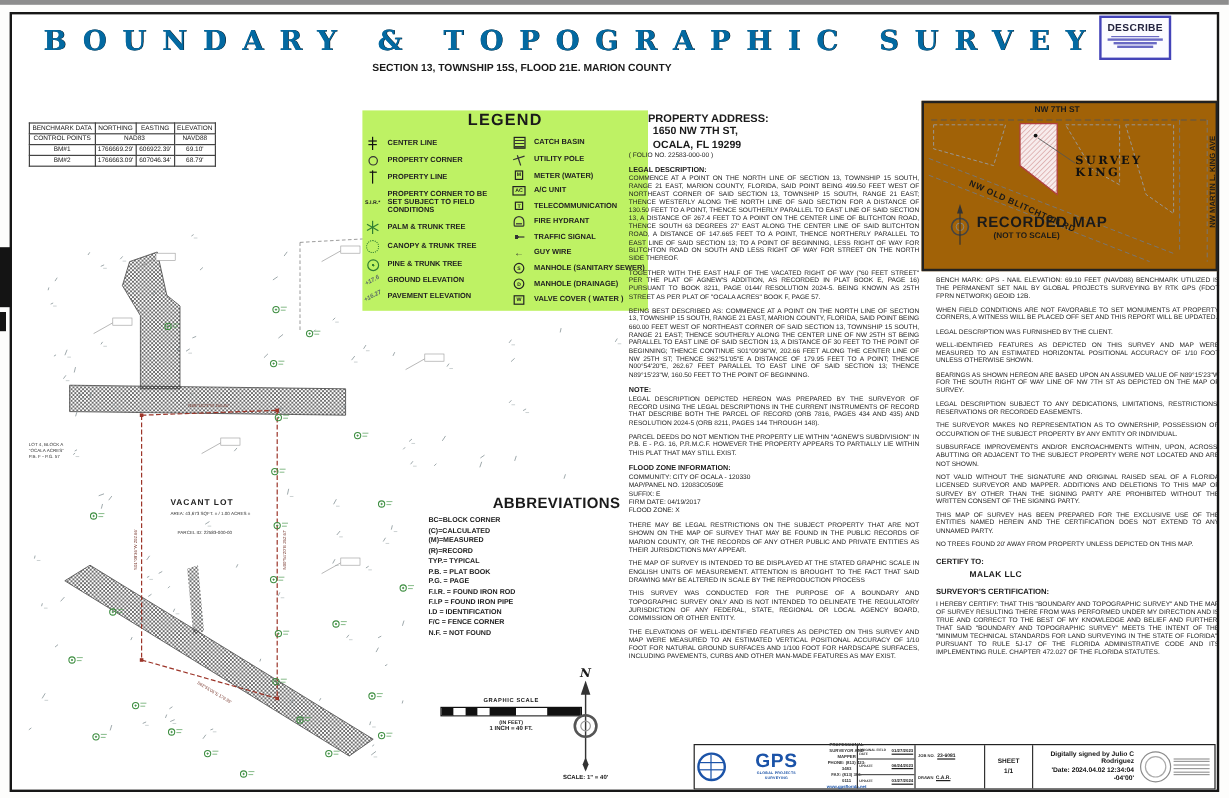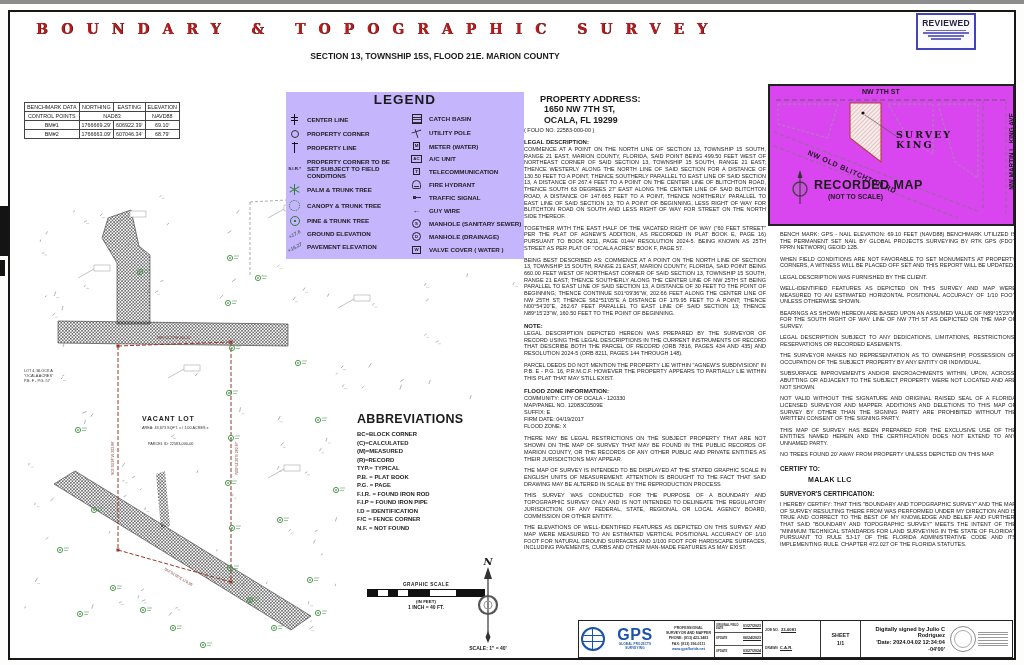--- a/index.html
+++ b/index.html
@@ -4,31 +4,31 @@
 <style>
   html,body{margin:0;padding:0;}
   body{width:1024px;height:665px;position:relative;background:#fdfdfc;font-family:"Liberation Sans",sans-serif;color:#1a1a1a;overflow:hidden;}
   .abs{position:absolute;}
   
   .top-strip{left:0;top:0;width:1024px;height:4px;background:#8d8d8d;}
   .sheet{left:8px;top:10px;width:1004px;height:646px;border:2px solid #171717;background:#fff;}
   .edge-mark1{left:0;top:206px;width:9px;height:50px;background:#141414;}
   .edge-mark2{left:0;top:260px;width:5px;height:16px;background:#141414;}
   
-  .title{left:36px;top:21px;width:800px;font-family:"DejaVu Serif","Liberation Serif",serif;font-weight:800;font-size:14px;letter-spacing:13px;color:#b91c1c;white-space:nowrap;text-shadow:0.4px 0 #111;}
+  .title{left:36px;top:21px;width:800px;font-family:"DejaVu Serif","Liberation Serif",serif;font-weight:800;font-size:23px;letter-spacing:13px;color:#0369a1;white-space:nowrap;text-shadow:0.4px 0 #111;}
   .subtitle{left:270px;top:51px;width:330px;text-align:center;font-size:8.6px;font-weight:700;}
   
   .stamp{left:916px;top:13px;width:60px;height:37px;border:2px solid #4343b8;background:#fbfbff;text-align:center;padding-top:3px;box-sizing:border-box;}
   .stamp .lbl{font-size:8.5px;font-weight:800;color:#23233f;letter-spacing:.3px;}
   .stamp i{display:block;height:1.3px;background:#6a6ac4;margin:1.6px auto 0;}
   
   .bm-table{left:24px;top:102px;border-collapse:collapse;font-size:5.4px;color:#222;}
   .bm-table td{border:1px solid #444;padding:1px 2px;text-align:center;white-space:nowrap;}
   
-  .legend{left:286px;top:92px;width:238px;background:#c4b5fd;}
+  .legend{left:302px;top:92px;width:238px;background:#bef264;}
   .legend h2{margin:0 0 7px;text-align:center;font-size:13.5px;letter-spacing:1px;font-weight:800;}
   .lg-cols{display:flex;gap:6px;}
   .lg-col{flex:1;}
   .lg-row{display:flex;gap:4px;align-items:center;margin-bottom:4.6px;}
   .lg-ic{width:17px;flex:none;display:flex;justify-content:center;align-items:center;position:relative;min-height:8px;}
   .lg-lb{font-size:6.2px;font-weight:600;line-height:1.18;color:#222;}
   .sym-cl{width:9px;height:11px;background:linear-gradient(#111,#111) 4px 0/1px 11px no-repeat,linear-gradient(#111,#111) 1px 3px/7px 1px no-repeat,linear-gradient(#111,#111) 1px 6px/7px 1px no-repeat;}
   .sym-pc{width:6px;height:6px;border:1px solid #333;border-radius:50%;}
   .sym-pl{width:9px;height:11px;background:linear-gradient(#111,#111) 4px 0/1px 11px no-repeat,linear-gradient(#111,#111) 2px 1px/6px 1px no-repeat;}
   .sym-sir{font-size:4.4px;font-weight:700;color:#222;white-space:nowrap;}
@@ -39,58 +39,58 @@
   .sym-elev{font-size:5px;font-style:italic;color:#5a6a66;transform:rotate(-28deg);font-weight:600;}
   .sym-cb{width:8px;height:8px;border:1px solid #222;background:repeating-linear-gradient(0deg,#333 0 1px,transparent 1px 2.6px);}
   .sym-up{width:10px;height:9px;background:linear-gradient(#333,#333) 4px 0/1.2px 9px no-repeat,linear-gradient(#333,#333) 0 2px/10px 1px no-repeat;transform:rotate(-18deg);}
   .bx{border:1px solid #222;font-size:4.4px;font-weight:700;line-height:5.6px;padding:0 1px;color:#222;}
   .cir{width:7px;height:7px;border:1px solid #222;border-radius:50%;font-size:4.2px;font-weight:700;display:flex;align-items:center;justify-content:center;color:#222;}
   .sym-fh{width:7px;height:7px;border:1px solid #333;border-radius:50% 50% 15% 15%;background:linear-gradient(#333,#333) 1px 5px/5px 1px no-repeat;}
   .sym-ts{width:9px;height:7px;background:radial-gradient(circle at 2.5px 3.5px,#333 1.6px,transparent 1.8px),linear-gradient(#333,#333) 4px 3px/5px 1px no-repeat;}
   .sym-gw{font-size:8px;color:#333;line-height:7px;}
   
   .abbr{left:357px;top:412px;width:160px;background:#fff;}
-  .abbr h2{margin:0 0 5px;font-size:12.5px;font-weight:800;letter-spacing:.3px;}
+  .abbr h2{margin:0 0 5px;font-size:12.5px;font-weight:800;letter-spacing:.3px;text-align:right;}
   .abbr div{font-size:5.9px;font-weight:600;color:#222;margin-bottom:2.5px;}
   
   .gscale{left:362px;top:582px;width:128px;text-align:center;background:#fff;}
   .gscale .t1{font-size:4.8px;font-weight:700;letter-spacing:.5px;}
   .gs-bar{display:flex;border:1px solid #111;height:6px;width:116px;margin:2px auto 2px;}
   .gs-bar i{display:block;height:100%;}
   .gscale .t2{font-size:4.4px;font-weight:600;}
   .gscale .t3{font-size:5px;font-weight:700;}
   .north{left:468px;top:556px;width:40px;text-align:center;}
   .north .n{font-family:"DejaVu Serif",serif;font-style:italic;font-size:10px;font-weight:700;}
   .scale-note{left:448px;top:645px;width:80px;text-align:center;font-size:5px;font-weight:700;}
   
   .prop{left:524px;top:94px;width:242px;}
   .prop .h1{font-size:9.2px;font-weight:800;padding-left:16px;}
   .prop .addr{font-size:8.8px;font-weight:700;line-height:1.25;margin-left:20px;}
   .prop .folio{font-size:5.5px;margin-top:1px;}
   .sec-h{font-size:6px;font-weight:800;margin:6px 0 1px;}
   .para{font-size:5.5px;line-height:1.22;text-align:justify;margin:0 0 5px;color:#1d1d1d;}
   .flood div{font-size:5.5px;line-height:1.3;}
   
-  .locmap{left:768px;top:84px;width:247px;height:142px;border:2px solid #222;box-sizing:border-box;background:#d946ef;}
+  .locmap{left:768px;top:84px;width:247px;height:142px;border:2px solid #222;box-sizing:border-box;background:#a16207;}
   .locmap .street-top{left:92px;top:2px;font-size:7px;font-weight:800;}
   .locmap .site{left:126px;top:44px;font-family:"DejaVu Serif",serif;font-weight:800;font-size:9.5px;letter-spacing:2px;line-height:1.05;color:#111;}
   .locmap .diag{left:40px;top:62px;width:170px;transform:rotate(24deg);transform-origin:left top;font-size:7.2px;font-weight:800;letter-spacing:.6px;white-space:nowrap;}
   .locmap .right-st{left:176px;top:62px;width:130px;transform:rotate(-90deg);transform-origin:center;font-size:6.4px;font-weight:800;white-space:nowrap;text-align:center;}
   .locmap .lm-title{left:44px;top:92px;font-size:12.5px;font-weight:800;letter-spacing:.5px;}
   .locmap .lm-sub{left:58px;top:107px;font-size:6.8px;font-weight:700;}
   
   .rnotes{left:780px;top:231px;width:236px;}
   .rnotes .para{margin-bottom:4.6px;}
   .certify-h{font-size:6.4px;font-weight:800;margin:7px 0 4px;}
   .certify-n{font-size:7px;font-weight:800;margin:0 0 6px 28px;letter-spacing:.3px;}
   
   .footer{left:578px;top:620px;width:435px;height:38px;border:1.5px solid #222;box-sizing:border-box;display:flex;background:#fff;}
   .fcell{border-left:1px solid #333;height:100%;box-sizing:border-box;}
   .fcell:first-child{border-left:none;}
-  .f-logo{width:135px;display:flex;align-items:center;padding:1px 2px;gap:8px;}
+  .f-logo{width:135px;display:flex;align-items:center;padding:1px 2px;gap:20px;}
   .logo-mark{width:24px;height:24px;border:2.2px solid #1b53a8;border-radius:50%;box-sizing:border-box;background:linear-gradient(#1b53a8,#1b53a8) 0 6px/20px 1px no-repeat,linear-gradient(#1b53a8,#1b53a8) 0 12px/20px 1px no-repeat,linear-gradient(#1b53a8,#1b53a8) 9px 0/1px 20px no-repeat;flex:none;}
   .logo-txt{text-align:center;flex:none;width:44px;}
   .logo-txt .gps{font-size:16px;font-weight:800;color:#1b53a8;line-height:14px;letter-spacing:.5px;}
   .logo-txt .tag{font-size:3px;font-weight:700;color:#1b53a8;letter-spacing:.2px;}
   .contact{flex:1;text-align:center;font-size:3.6px;color:#333;line-height:1.4;font-weight:600;}
   .contact .web{color:#1b53a8;font-weight:700;}
   .f-dates{width:48px;display:flex;flex-direction:column;}
   .f-dates .row{flex:1;display:flex;align-items:center;border-bottom:0.5px solid #555;padding:0 1px;gap:1px;}
   .f-dates .row:last-child{border-bottom:none;}
   .f-dates .dl{font-size:2.8px;color:#333;flex:1;line-height:1.1;font-weight:600;}
@@ -115,21 +115,21 @@
 
 <div class="abs top-strip"></div>
 <div class="abs sheet"></div>
 <div class="abs edge-mark1"></div>
 <div class="abs edge-mark2"></div>
 
 <div class="abs title">BOUNDARY &amp; TOPOGRAPHIC SURVEY</div>
 <div class="abs subtitle">SECTION 13, TOWNSHIP 15S, FLOOD 21E. MARION COUNTY</div>
 
 <div class="abs stamp">
-  <div class="lbl">REVIEWED</div>
+  <div class="lbl">DESCRIBE</div>
   <i style="width:40px"></i>
   <i style="width:46px"></i>
   <i style="width:36px"></i>
   <i style="width:30px"></i>
 </div>
 
 <table class="abs bm-table">
   <tbody>
       <tr>
     <td>BENCHMARK DATA</td>

